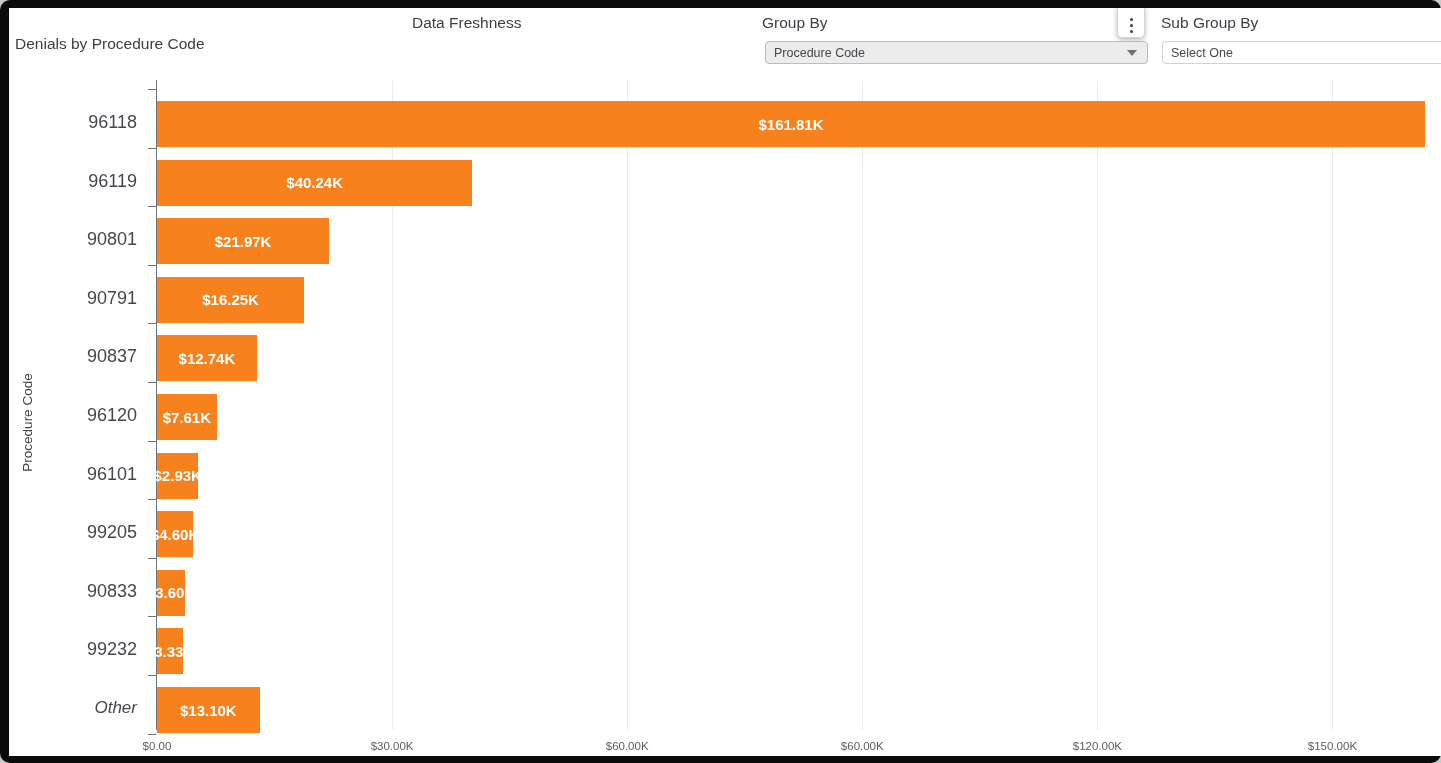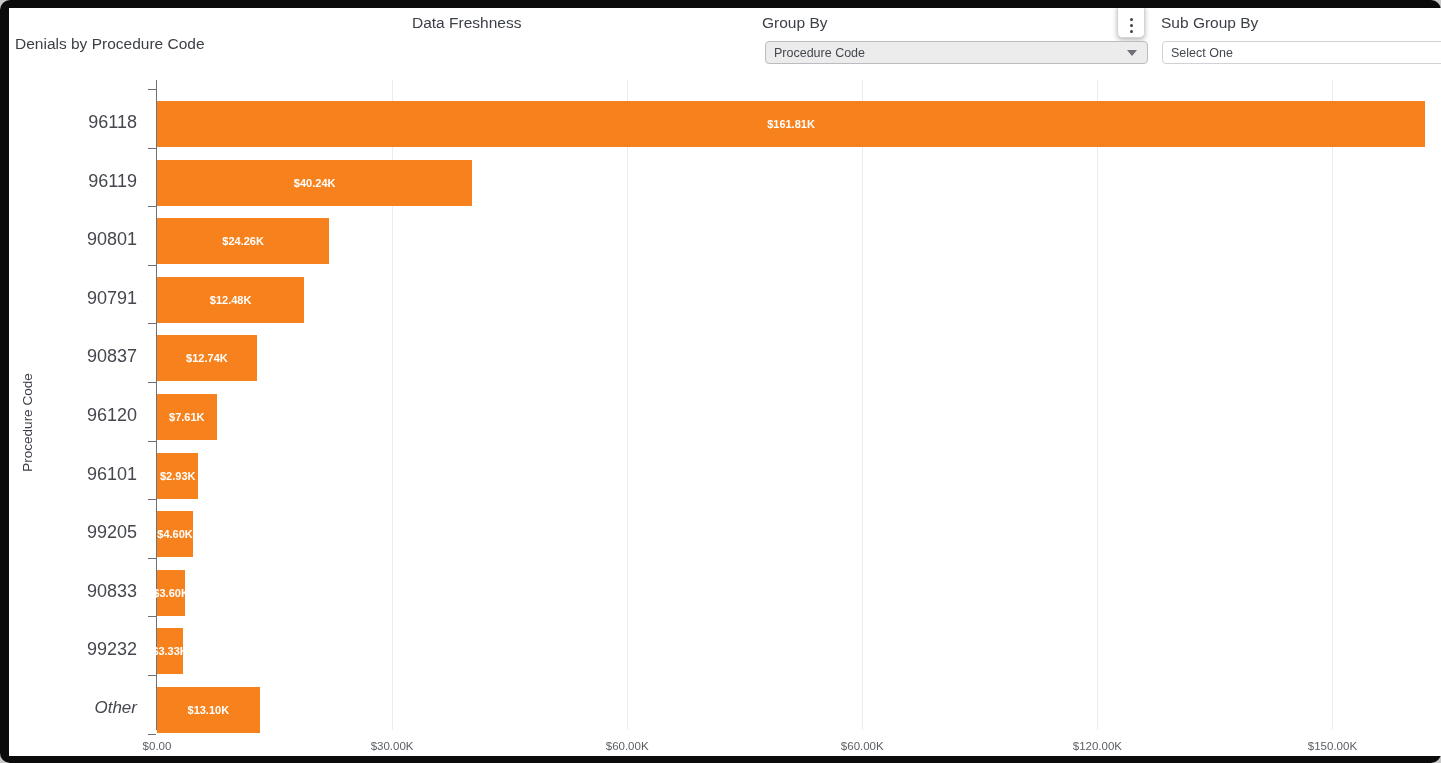--- a/index.html
+++ b/index.html
@@ -151,21 +151,21 @@
     position: absolute;
     left: 9px;
     height: 46px;
     background: #F7821D;
   }
   .bar-label {
     position: absolute;
     height: 46px;
     display: flex;
     align-items: center;
-    font-size: 11px;
+    font-size: 15px;
     font-weight: bold;
     color: #ffffff;
     white-space: nowrap;
     pointer-events: none;
     text-align: right;
   }
 </style>
 </head>
 <body>
 
@@ -229,24 +229,24 @@
           </div>
         <div id="bars">
             <div class="tick" style="top: 9px;"></div>
             <div class="bar" title="96118: $161.81K" style="top: 21px; width: 1268px;"></div>
             <div class="bar-label" style="top: 21px; left: 643px; transform: translateX(-50%);">$161.81K</div>
             <div class="tick" style="top: 67.6px;"></div>
             <div class="bar" title="96119: $40.24K" style="top: 79.6px; width: 315.335px;"></div>
             <div class="bar-label" style="top: 79.6px; left: 166.667px; transform: translateX(-50%);">$40.24K</div>
             <div class="tick" style="top: 126.2px;"></div>
             <div class="bar" title="90801: $21.97K" style="top: 138.2px; width: 172.165px;"></div>
-            <div class="bar-label" style="top: 138.2px; left: 95.0823px; transform: translateX(-50%);">$24.26K</div>
+            <div class="bar-label" style="top: 138.2px; left: 95.0823px; transform: translateX(-50%);">$21.97K</div>
             <div class="tick" style="top: 184.8px;"></div>
             <div class="bar" title="90791: $18.78K" style="top: 196.8px; width: 147.167px;"></div>
-            <div class="bar-label" style="top: 196.8px; left: 82.5833px; transform: translateX(-50%);">$12.48K</div>
+            <div class="bar-label" style="top: 196.8px; left: 82.5833px; transform: translateX(-50%);">$16.25K</div>
             <div class="tick" style="top: 243.4px;"></div>
             <div class="bar" title="90837: $12.74K" style="top: 255.4px; width: 99.8351px;"></div>
             <div class="bar-label" style="top: 255.4px; left: 58.9176px; transform: translateX(-50%);">$12.74K</div>
             <div class="tick" style="top: 302px;"></div>
             <div class="bar" title="96120: $7.61K" style="top: 314px; width: 59.6346px;"></div>
             <div class="bar-label" style="top: 314px; left: 38.8173px; transform: translateX(-50%);">$7.61K</div>
             <div class="tick" style="top: 360.6px;"></div>
             <div class="bar" title="96101: $5.29K" style="top: 372.6px; width: 41.4543px;"></div>
             <div class="bar-label" style="top: 372.6px; left: 29.7271px; transform: translateX(-50%);">$2.93K</div>
             <div class="tick" style="top: 419.2px;"></div>

